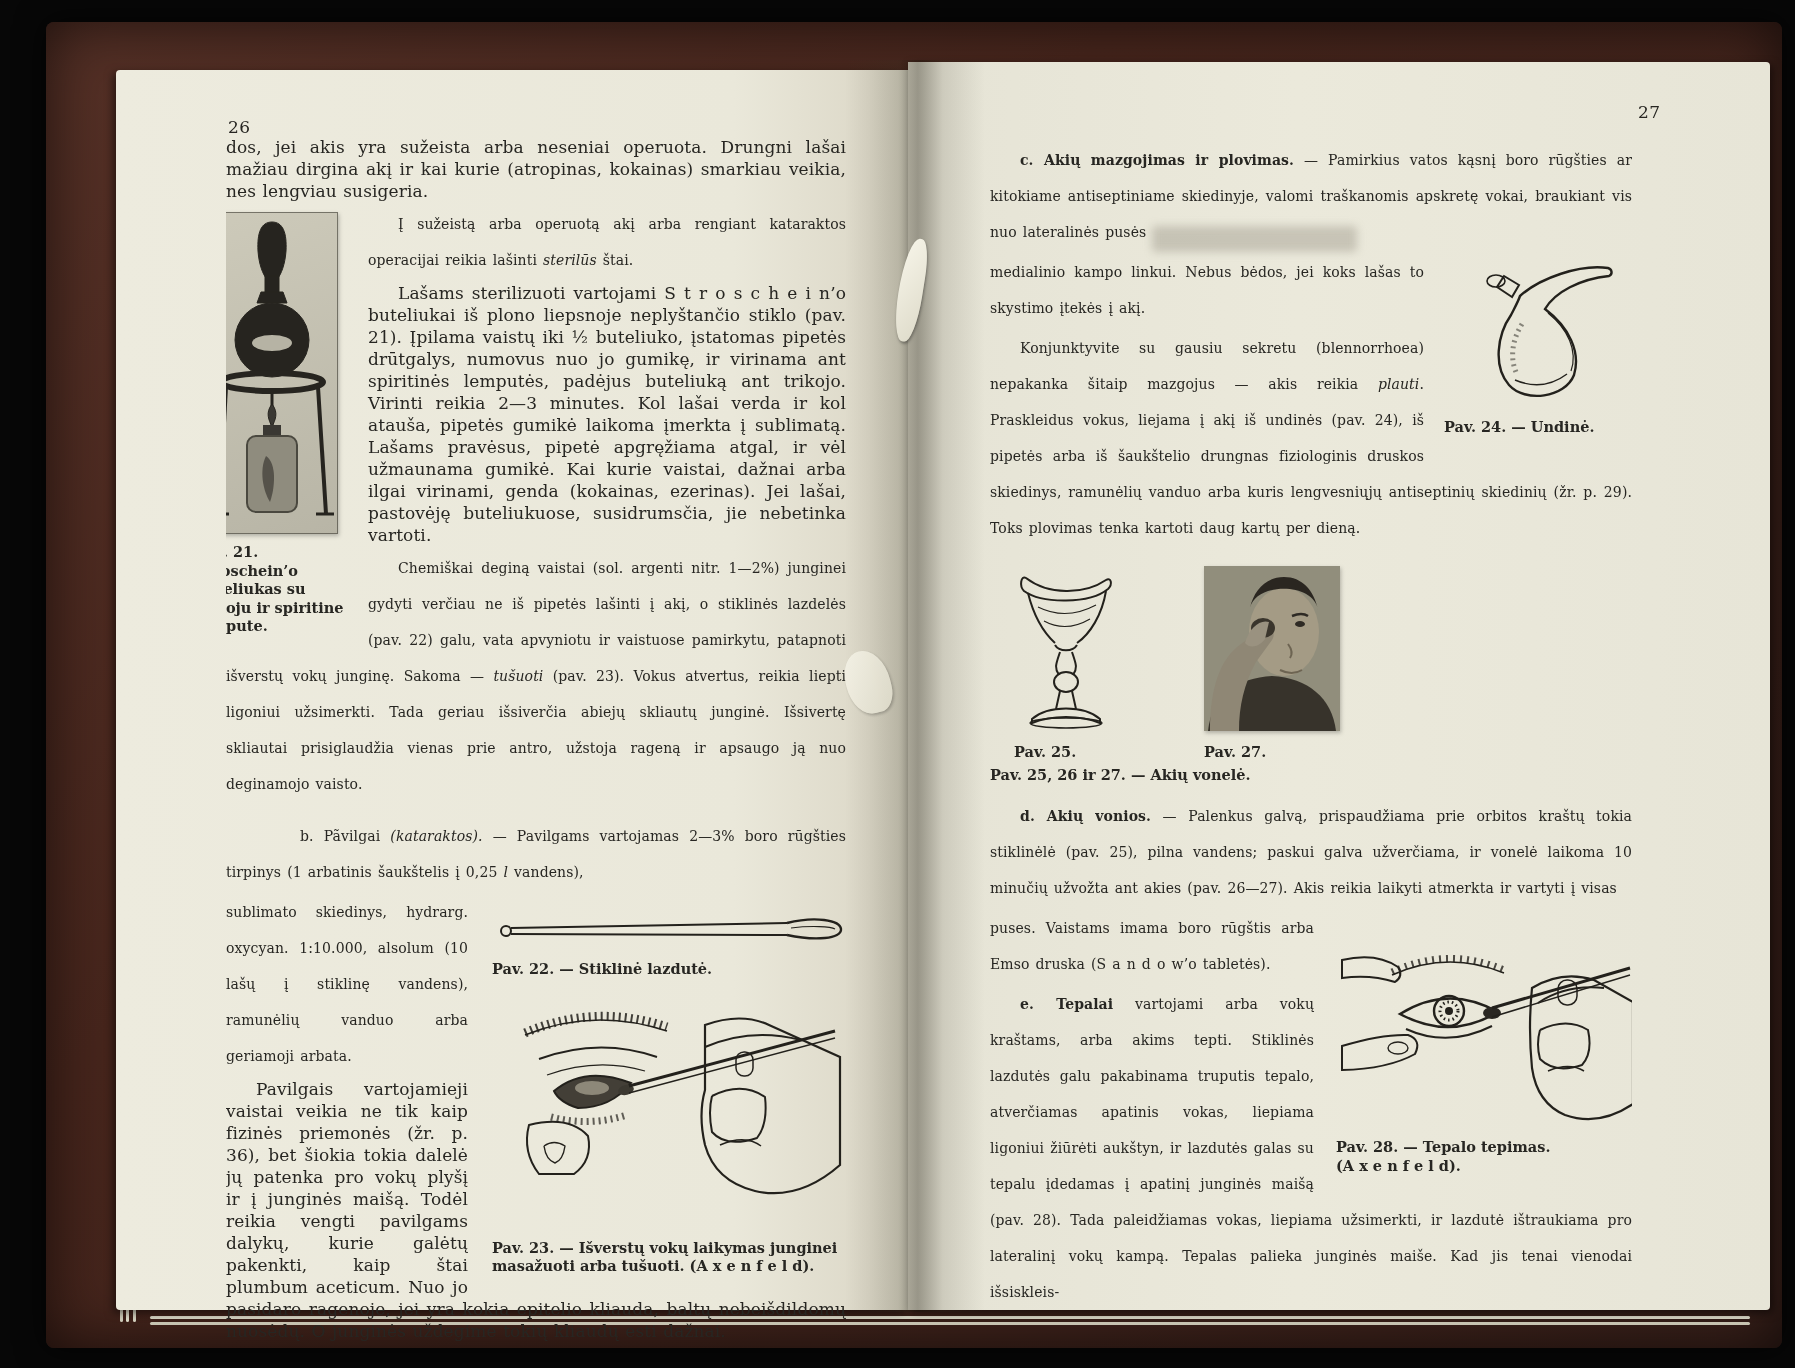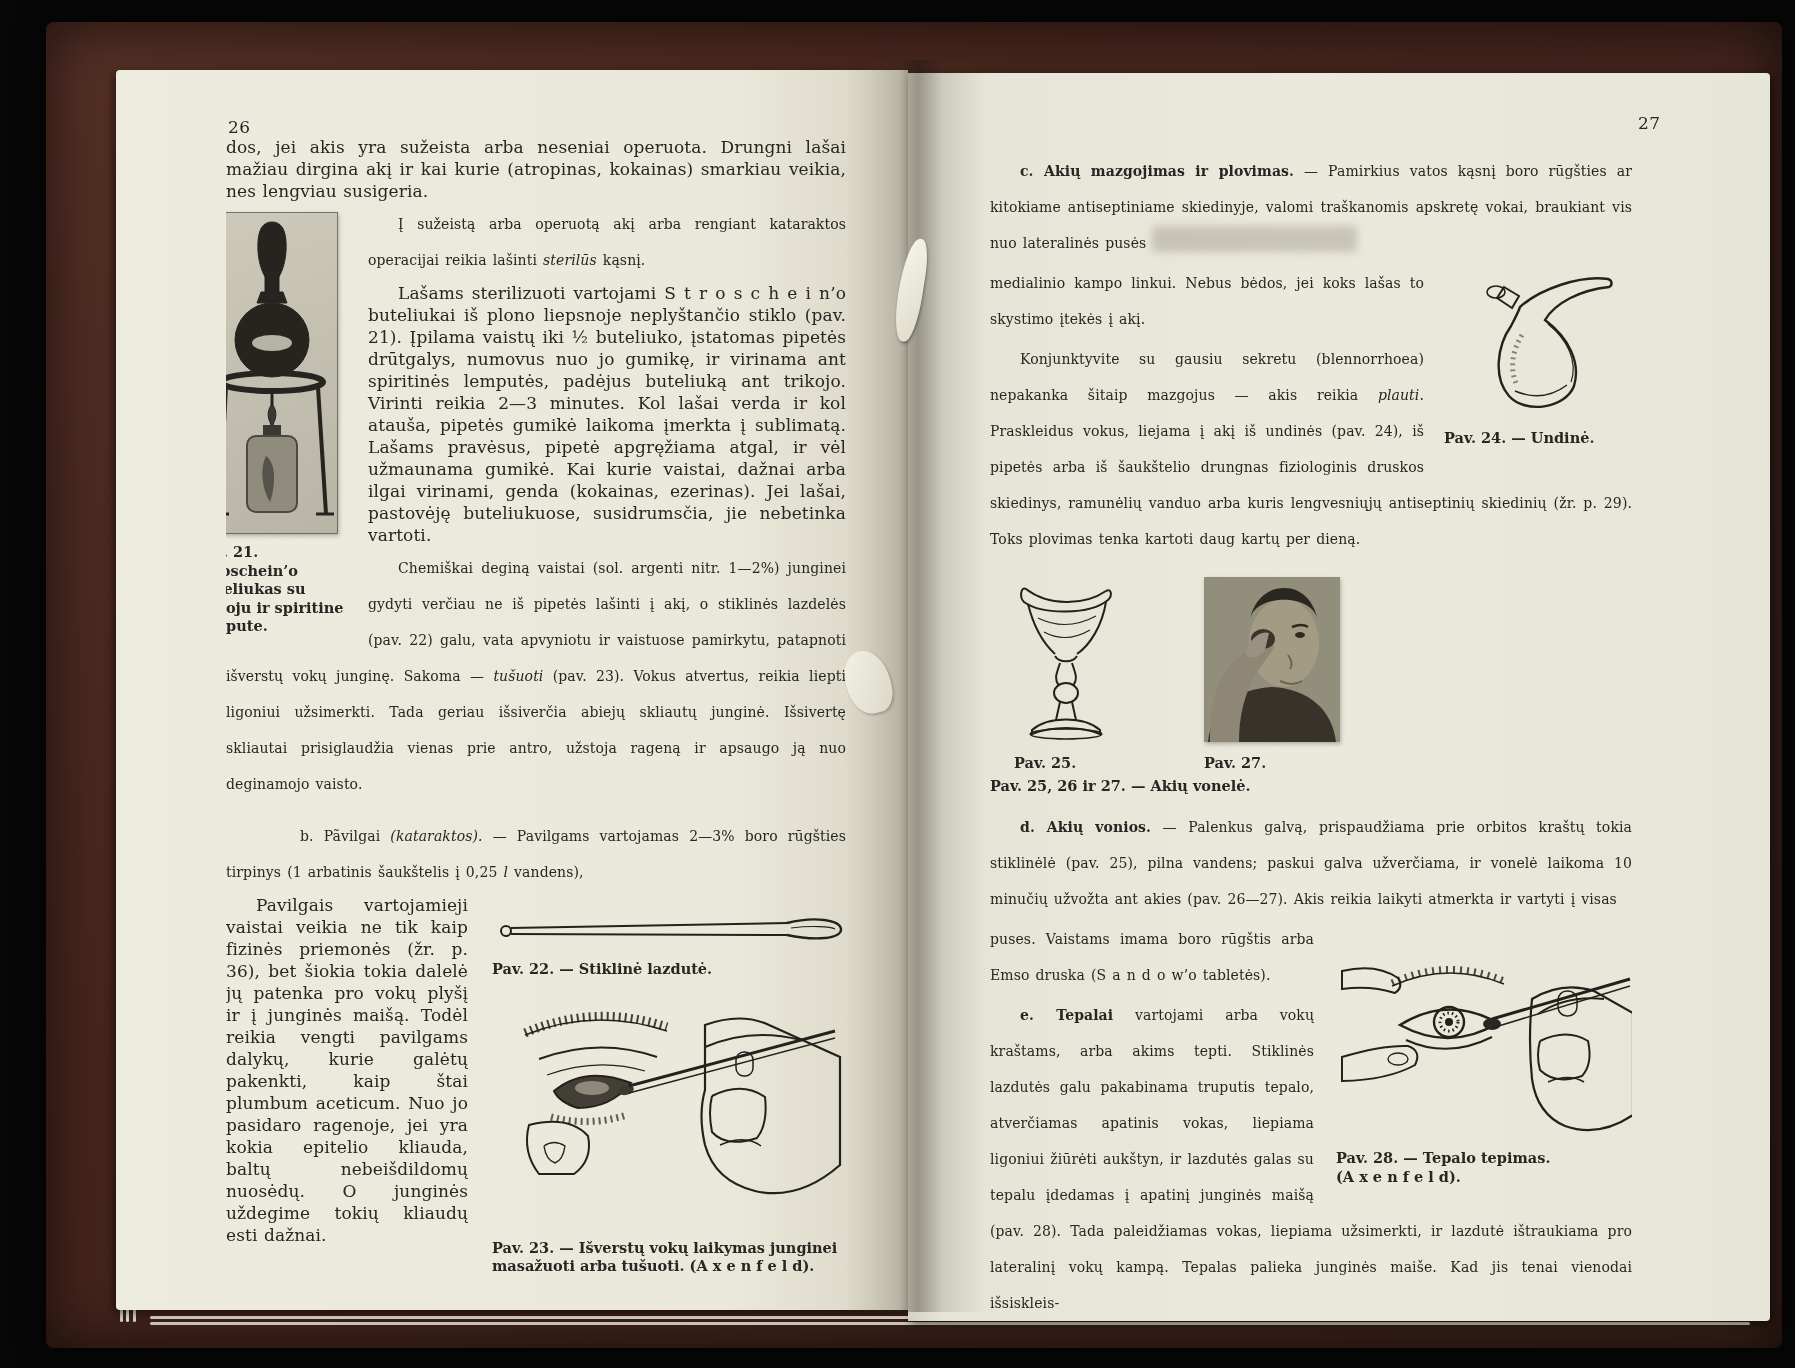--- a/index.html
+++ b/index.html
@@ -21,21 +21,20 @@
     left:116px;top:70px;width:792px;height:1240px;
     background:linear-gradient(to right,#edebde 0%,#eae8da 78%,#ddd9c9 95%,#cfccbb 100%);
     border-radius:4px 0 0 4px;
     box-shadow:-3px 3px 8px rgba(0,0,0,.5);
   }
   .page-right{
     left:908px;top:62px;width:862px;height:1248px;
     background:linear-gradient(to right,#d6d3c3 0%,#e6e4d6 4%,#ebe9db 45%,#e7e5d7 100%);
     border-radius:0 4px 4px 0;
     box-shadow:3px 3px 8px rgba(0,0,0,.5);
-    margin-top:11px;
   }
   .gutter{
     position:absolute;left:845px;top:60px;width:140px;height:1252px;pointer-events:none;z-index:5;
     background:linear-gradient(to right,rgba(55,50,35,0) 0%,rgba(55,50,35,.16) 38%,rgba(25,22,12,.34) 52%,rgba(55,50,35,.14) 70%,rgba(55,50,35,0) 100%);
   }
   .sliver{position:absolute;z-index:6;background:linear-gradient(120deg,#f7f5e9,#dedbca);}
   .sliver-a{left:899px;top:238px;width:24px;height:104px;border-radius:60% 40% 50% 50%;transform:rotate(9deg);box-shadow:1px 2px 3px rgba(0,0,0,.35);}
   .sliver-b{left:846px;top:650px;width:44px;height:64px;border-radius:50% 60% 40% 55%;transform:rotate(-14deg);box-shadow:1px 2px 3px rgba(0,0,0,.25);opacity:.9;}
   .showthrough{position:absolute;left:1152px;top:226px;width:205px;height:26px;background:rgba(118,114,99,.30);filter:blur(4px);border-radius:4px;}
 
@@ -119,21 +118,21 @@
               <path d="M60 244 c11 7 9 32 4 46 c-7 -11 -11 -32 -4 -46" fill="#55524a" stroke="none"></path>
             </g>
           </svg>
         </div>
         <figcaption class="cap cap21">
           <div>Pav. 21.</div>
           <div>Stroschein’o buteliukas su trikoju ir spiritine lempute.</div>
         </figcaption>
       </figure>
 
-      <p class="t-lg indent"><span>Į sužeistą arba operuotą akį arba rengiant kataraktos operacijai reikia lašinti </span><span style="font-style: italic;">sterilūs</span><span> kąsnį.</span></p>
+      <p class="t-lg indent"><span>Į sužeistą arba operuotą akį arba rengiant kataraktos operacijai reikia lašinti </span><span style="font-style: italic;">sterilūs</span><span> štai.</span></p>
       <p class="t-sm indent">Lašams sterilizuoti vartojami S&nbsp;t&nbsp;r&nbsp;o&nbsp;s&nbsp;c&nbsp;h&nbsp;e&nbsp;i&nbsp;n’o buteliukai iš plono liepsnoje neplyštančio stiklo (pav. 21). Įpilama vaistų iki ½ buteliuko, įstatomas pipetės drūtgalys, numovus nuo jo gumikę, ir virinama ant spiritinės lemputės, padėjus buteliuką ant trikojo. Virinti reikia 2—3 minutes. Kol lašai verda ir kol atauša, pipetės gumikė laikoma įmerkta į sublimatą. Lašams pravėsus, pipetė apgręžiama atgal, ir vėl užmaunama gumikė. Kai kurie vaistai, dažnai arba ilgai virinami, genda (kokainas, ezerinas). Jei lašai, pastovėję buteliukuose, susidrumsčia, jie nebetinka vartoti.</p>
       <p class="t-lg indent"><span>Chemiškai deginą vaistai (sol. argenti nitr. 1—2%) junginei gydyti verčiau ne iš pipetės lašinti į akį, o stiklinės lazdelės (pav. 22) galu, vata apvyniotu ir vaistuose pamirkytu, patapnoti išverstų vokų junginę. Sakoma — </span><span style="font-style: italic;">tušuoti</span><span> (pav. 23). Vokus atvertus, reikia liepti ligoniui užsimerkti. Tada geriau išsiverčia abiejų skliautų junginė. Išsivertę skliautai prisiglaudžia vienas prie antro, užstoja rageną ir apsaugo ją nuo deginamojo vaisto.</span></p>
     </div>
 
     <p class="t-lg indent mt"><span style="font-weight: normal; margin-left: 44px;">b. Pãvilgai</span><span style="font-style: italic;"> (kataraktos).</span><span> — Pavilgams vartojamas 2—3% boro rūgšties tirpinys (1 arbatinis šaukštelis į 0,25 </span><span style="font-style: italic;">l</span><span> vandens),</span></p>
 
     <div class="wrap">
       <aside class="figside fig2223">
         <div class="art22">
           <svg class="line-art" width="352" height="52" viewBox="0 0 352 52">
@@ -166,20 +165,21 @@
               <path d="M206 30 Q242 17 270 30 L341 62 L341 170 Q300 206 256 196 Q216 186 206 150 Q199 120 206 95 Z" stroke-width="2.2"></path>
               <rect x="237" y="57" width="17" height="24" rx="8" stroke-width="1.5"></rect>
               <path d="M213 101 q30 -15 53 1 q3 27 -8 41 q-31 10 -45 -6 q-4 -20 0 -36" stroke-width="2"></path>
               <path d="M221 150 q25 -11 41 1" stroke-width="1.5"></path>
             </g>
           </svg>
         </div>
         <div class="cap">Pav. 23. — Išverstų vokų laikymas junginei masažuoti arba tušuoti. (A&nbsp;x&nbsp;e&nbsp;n&nbsp;f&nbsp;e&nbsp;l&nbsp;d).</div>
       </aside>
 
+      <p class="t-lg">sublimato skiedinys, hydrarg. oxycyan. 1:10.000, alsolum (10 lašų į stiklinę vandens), ramunėlių vanduo arba geriamoji arbata.</p>
       <p class="t-sm indent">Pavilgais vartojamieji vaistai veikia ne tik kaip fizinės priemonės (žr. p. 36), bet šiokia tokia dalelė jų patenka pro vokų plyšį ir į junginės maišą. Todėl reikia vengti pavilgams dalykų, kurie galėtų pakenkti, kaip štai plumbum aceticum. Nuo jo pasidaro ragenoje, jei yra kokia epitelio kliauda, baltų nebeišdildomų nuosėdų. O junginės uždegime tokių kliaudų esti dažnai.</p>
     </div>
   </div>
 </div>
 
 <div class="page page-right">
   <div class="pagenum pn-right">27</div>
   <div class="content content-right">
     <p class="t-lg indent"><span style="font-weight: bold;">c. Akių mazgojimas ir plovimas.</span><span> — Pamirkius vatos kąsnį boro rūgšties ar kitokiame antiseptiniame skiedinyje, valomi traškanomis apskretę vokai, braukiant vis nuo lateralinės pusės</span></p>
 

